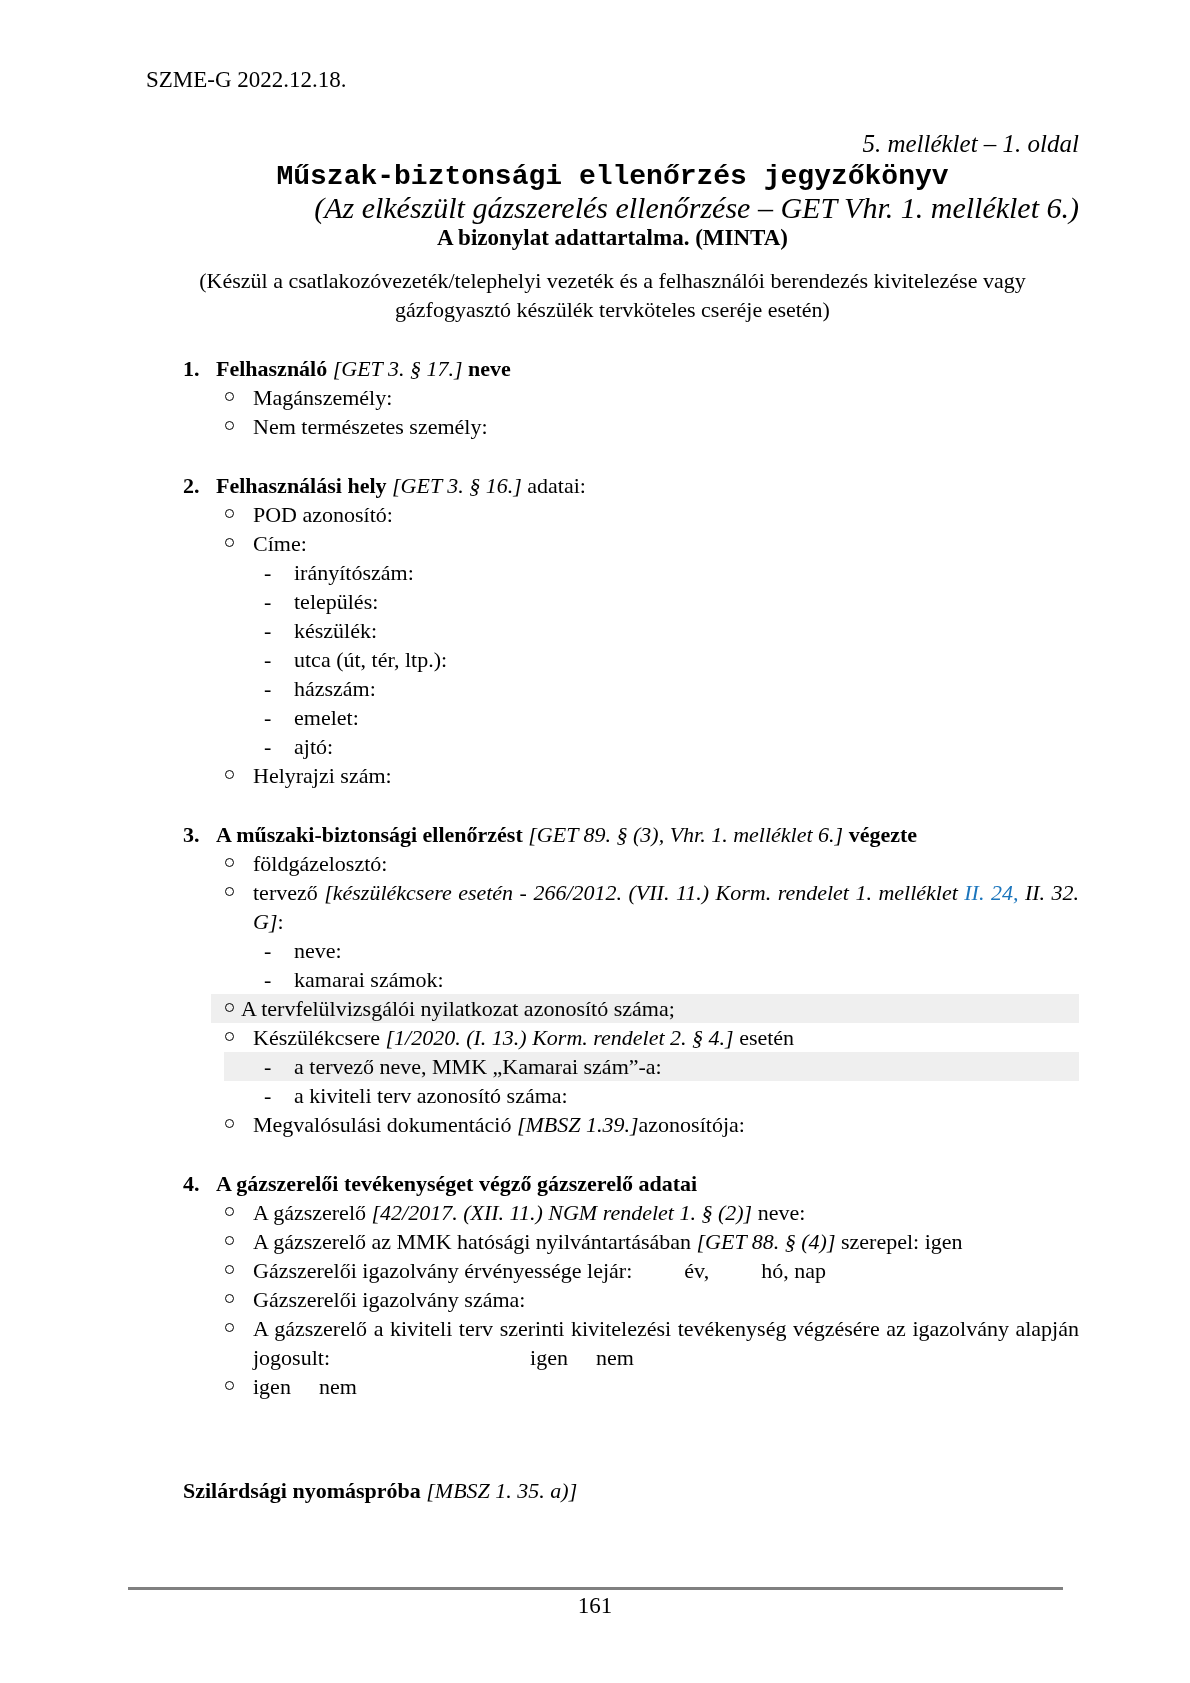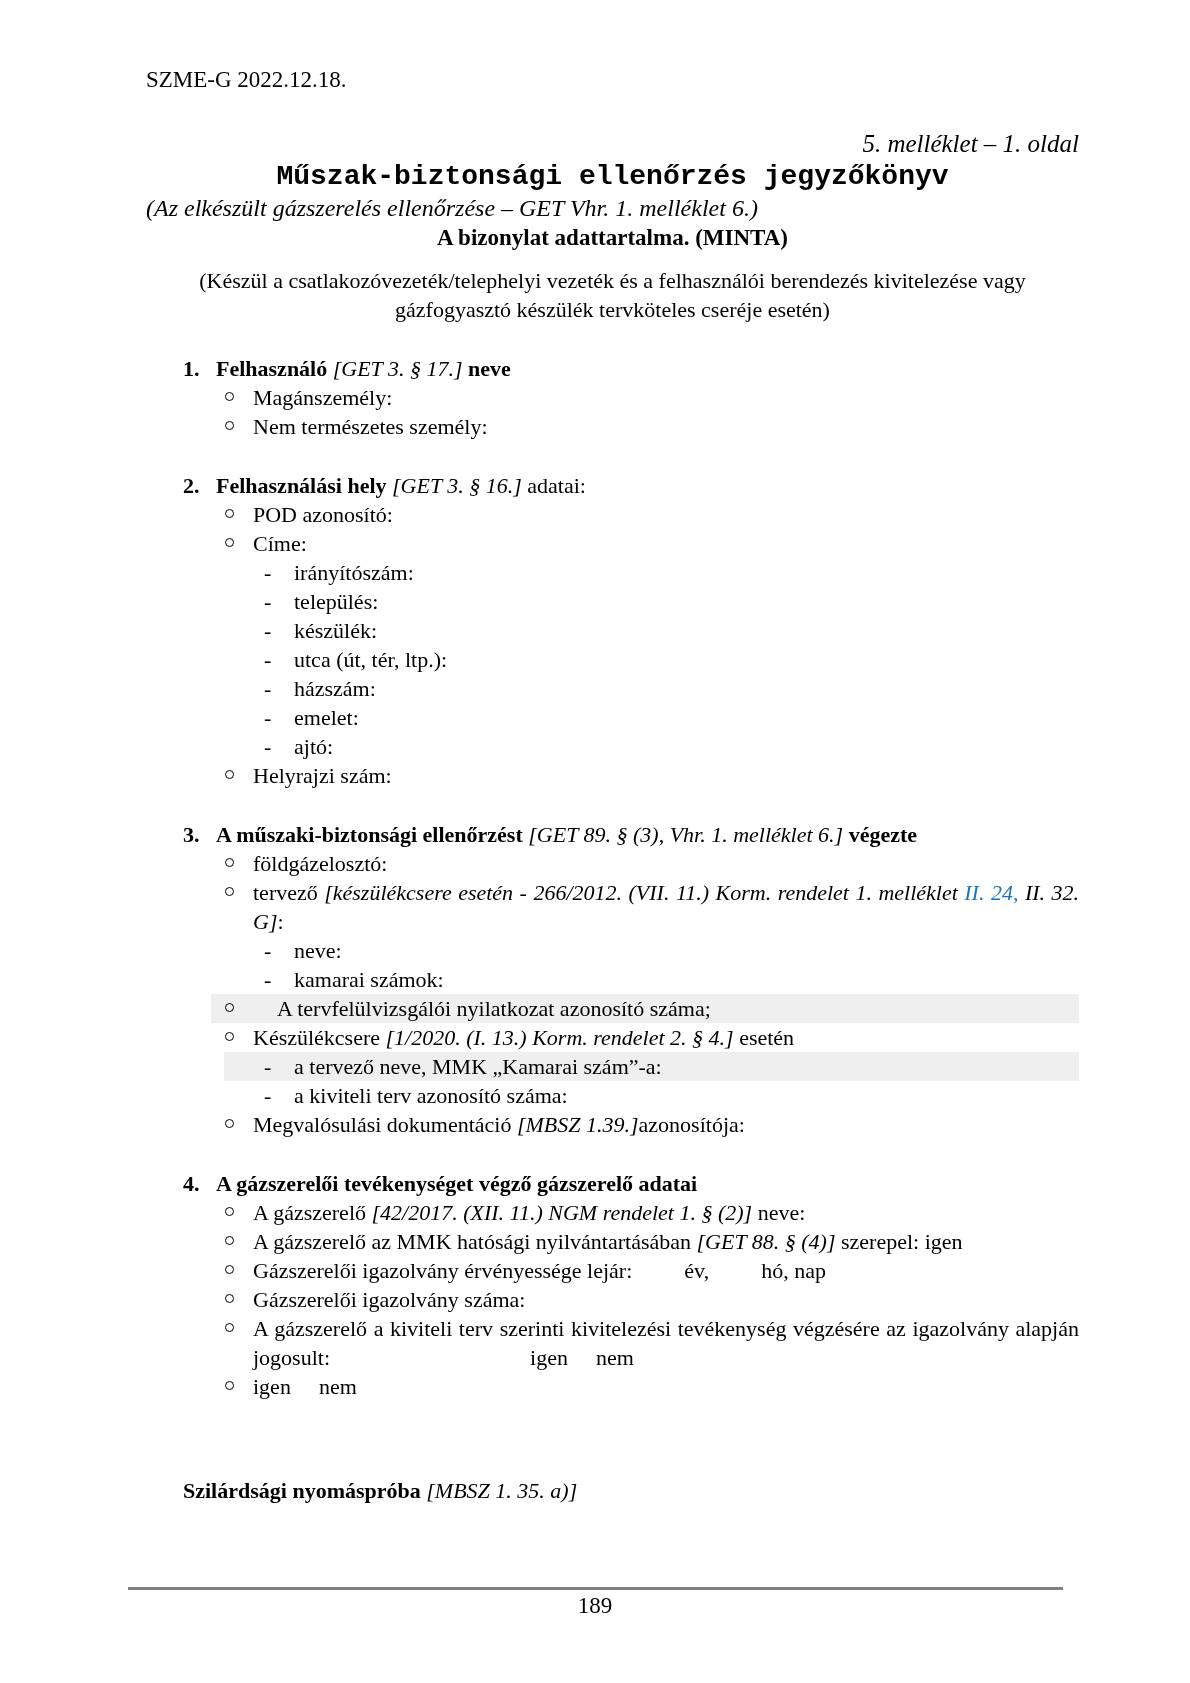--- a/index.html
+++ b/index.html
@@ -21,39 +21,39 @@
     position:absolute;
     left:130px;top:66px;
     width:933px;
     font-size:22px;
     line-height:29px;
     margin-left:16px;
   }
   .doc-code{font-size:23px;line-height:28px;}
   .annex{margin-top:36px;text-align:right;font-style:italic;font-size:25px;line-height:28px;}
   .title{margin:2px 0 0;text-align:center;font-weight:bold;font-size:28px;line-height:33px;font-family:Liberation Mono, monospace;}
-  .subtitle{text-align:left;font-style:italic;font-size:24px;line-height:30px;}
+  .subtitle{text-align:right;font-style:italic;font-size:30px;line-height:30px;}
   .doctype{text-align:center;font-weight:bold;font-size:23px;line-height:30px;}
   .intro{margin:13px 0 0;text-align:center;font-size:22px;line-height:29px;}
   .b{font-weight:bold;}
   .i{font-style:italic;}
   .section{margin-top:30px;}
   .sec-title{position:relative;padding-left:70px;}
   .sec-title .num{position:absolute;left:37px;font-weight:bold;}
   .row{position:relative;}
   .lvl2{padding-left:107px;}
   .lvl3{padding-left:148px;}
   .circle{
     position:absolute;left:79px;top:9px;
     width:9px;height:9px;
     border:1.5px solid #000;border-radius:50%;
     box-sizing:border-box;
   }
   .dash-m{position:absolute;left:118px;}
-  .hl2{margin-left:65px;padding-left:66px;background:var(--highlight-gray);}
+  .hl2{margin-left:65px;padding-left:30px;background:var(--highlight-gray);}
   .hl2 .circle{left:14px;}
   .hl3{margin-left:78px;padding-left:70px;background:var(--highlight-gray);}
   .hl3 .dash-m{left:40px;}
   .just{text-align:justify;}
   .link{color:var(--link-blue);font-style:italic;text-decoration:none;cursor:pointer;}
   .gap-sm{display:inline-block;width:28px;}
   .gap-md{display:inline-block;width:52px;}
   .gap-lg{display:inline-block;width:200px;}
   .pressure{margin-top:75px;padding-left:37px;}
   .footer-rule{
@@ -216,14 +216,14 @@
       </div>
     </div>
 
     <div class="pressure">
       <span class="b">Szilárdsági nyomáspróba </span><span class="i">[MBSZ 1. 35. a)]</span>
     </div>
 
   </div>
 
   <div class="footer-rule"></div>
-  <div class="page-num">189</div>
+  <div class="page-num">161</div>
 </div>
 
 </body></html>

